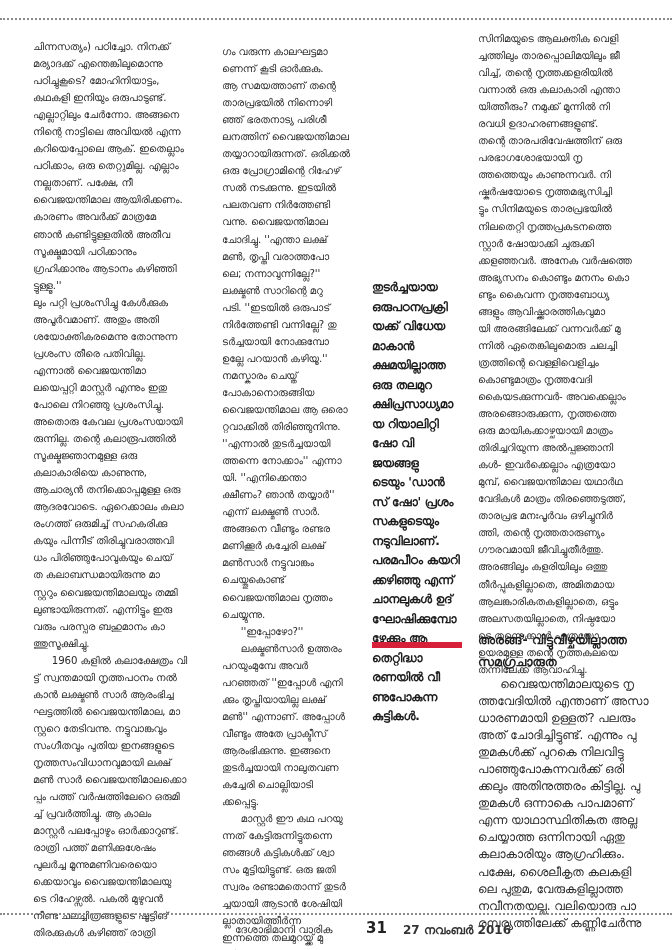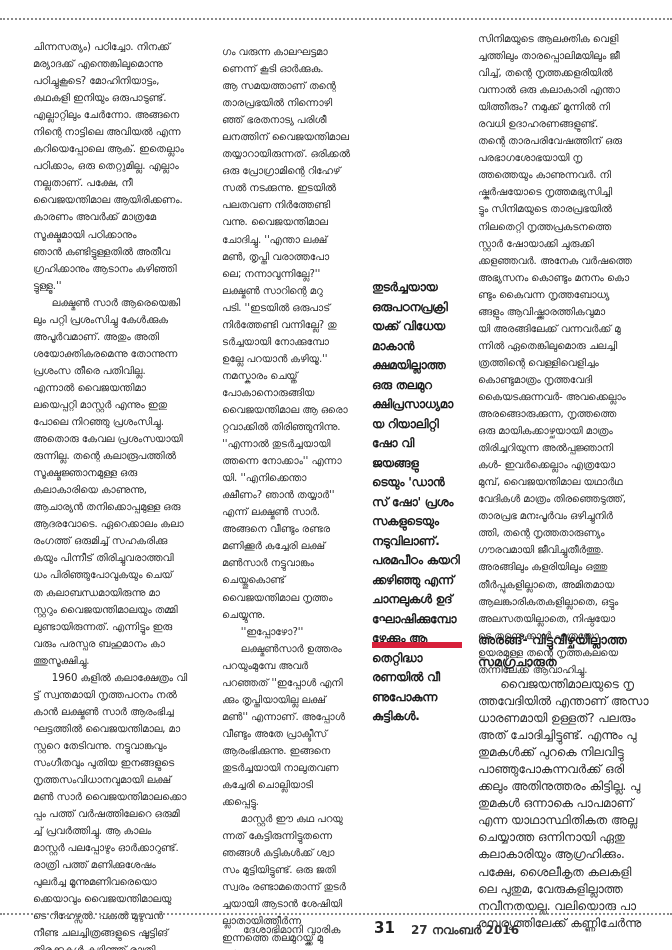--- a/index.html
+++ b/index.html
@@ -23,21 +23,21 @@
   .pull-bar { position: absolute; left: 372px; top: 642px; width: 90px; height: 6px; background: #d7213b; }
 
   .subhead { position: absolute; left: 478px; top: 629px; width: 180px;
              font-size: 12.5px; line-height: 22px; font-weight: bold; color: #1c1c1c; }
   .subhead p { white-space: pre; }
 
   .col-4b { position: absolute; left: 478px; top: 676px; width: 170px;
             font-size: 12px; line-height: 17.05px; letter-spacing: -0.1px; }
   .col-4b p { white-space: pre; }
 
-  .footer { position: absolute; top: 918px; left: 16px; width: 640px; height: 24px; }
+  .footer { position: absolute; top: 918px; left: 8px; width: 640px; height: 24px; }
   .footer .pub { position: absolute; left: 227px; top: 5px; font-size: 10.5px; color: #333; }
   .footer .page { position: absolute; left: 358px; top: 1px; font-size: 15px; font-weight: bold; color: #222; }
   .footer .date { position: absolute; left: 395px; top: 5px; font-size: 12px; font-weight: bold; color: #333; }
 </style>
 </head>
 <body>
 
 <div class="rule top"></div>
 
 <div class="col col-1">
@@ -45,25 +45,24 @@
     <p>മര്യാദക്ക് എന്തെങ്കിലുമൊന്നു</p>
     <p>പഠിച്ചുകൂടെ? മോഹിനിയാട്ടം,</p>
     <p>കഥകളി ഇനിയും ഒരുപാടുണ്ട്.</p>
     <p>എല്ലാറ്റിലും ചേർന്നോ. അങ്ങനെ</p>
     <p>നിന്റെ നാട്ടിലെ അവിയൽ എന്ന</p>
     <p>കറിയെപ്പോലെ ആക്. ഇതെല്ലാം</p>
     <p>പഠിക്കാം, ഒരു തെറ്റുമില്ല. എല്ലാം</p>
     <p>നല്ലതാണ്. പക്ഷേ, നീ</p>
     <p>വൈജയന്തിമാല ആയിരിക്കണം.</p>
     <p>കാരണം അവർക്ക് മാത്രമേ</p>
+    <p>ഞാൻ കണ്ടിട്ടുള്ളതിൽ അതീവ</p>
     <p>സൂക്ഷ്മമായി പഠിക്കാനും</p>
-    <p>ഞാൻ കണ്ടിട്ടുള്ളതിൽ അതീവ</p>
     <p>ഗ്രഹിക്കാനും ആടാനം കഴിഞ്ഞി</p>
     <p>ട്ടുള്ളൂ.''</p>
-    <p>      ലക്ഷ്മൺ സാർ ആരെയെങ്കി</p>
     <p>ലും പറ്റി പ്രശംസിച്ചു കേൾക്കുക</p>
     <p>അപൂർവമാണ്. അതും അതി</p>
     <p>ശയോക്തികരമെന്നു തോന്നുന്ന</p>
     <p>പ്രശംസ തീരെ പതിവില്ല.</p>
     <p>എന്നാൽ വൈജയന്തിമാ</p>
     <p>ലയെപ്പറ്റി മാസ്റ്റർ എന്നും ഇതു</p>
     <p>പോലെ നിറഞ്ഞു പ്രശംസിച്ചു.</p>
     <p>അതൊരു കേവല പ്രശംസയായി</p>
     <p>രുന്നില്ല. തന്റെ കലാരൂപത്തിൽ</p>
     <p>സൂക്ഷ്മജ്ഞാനമുള്ള ഒരു</p>

